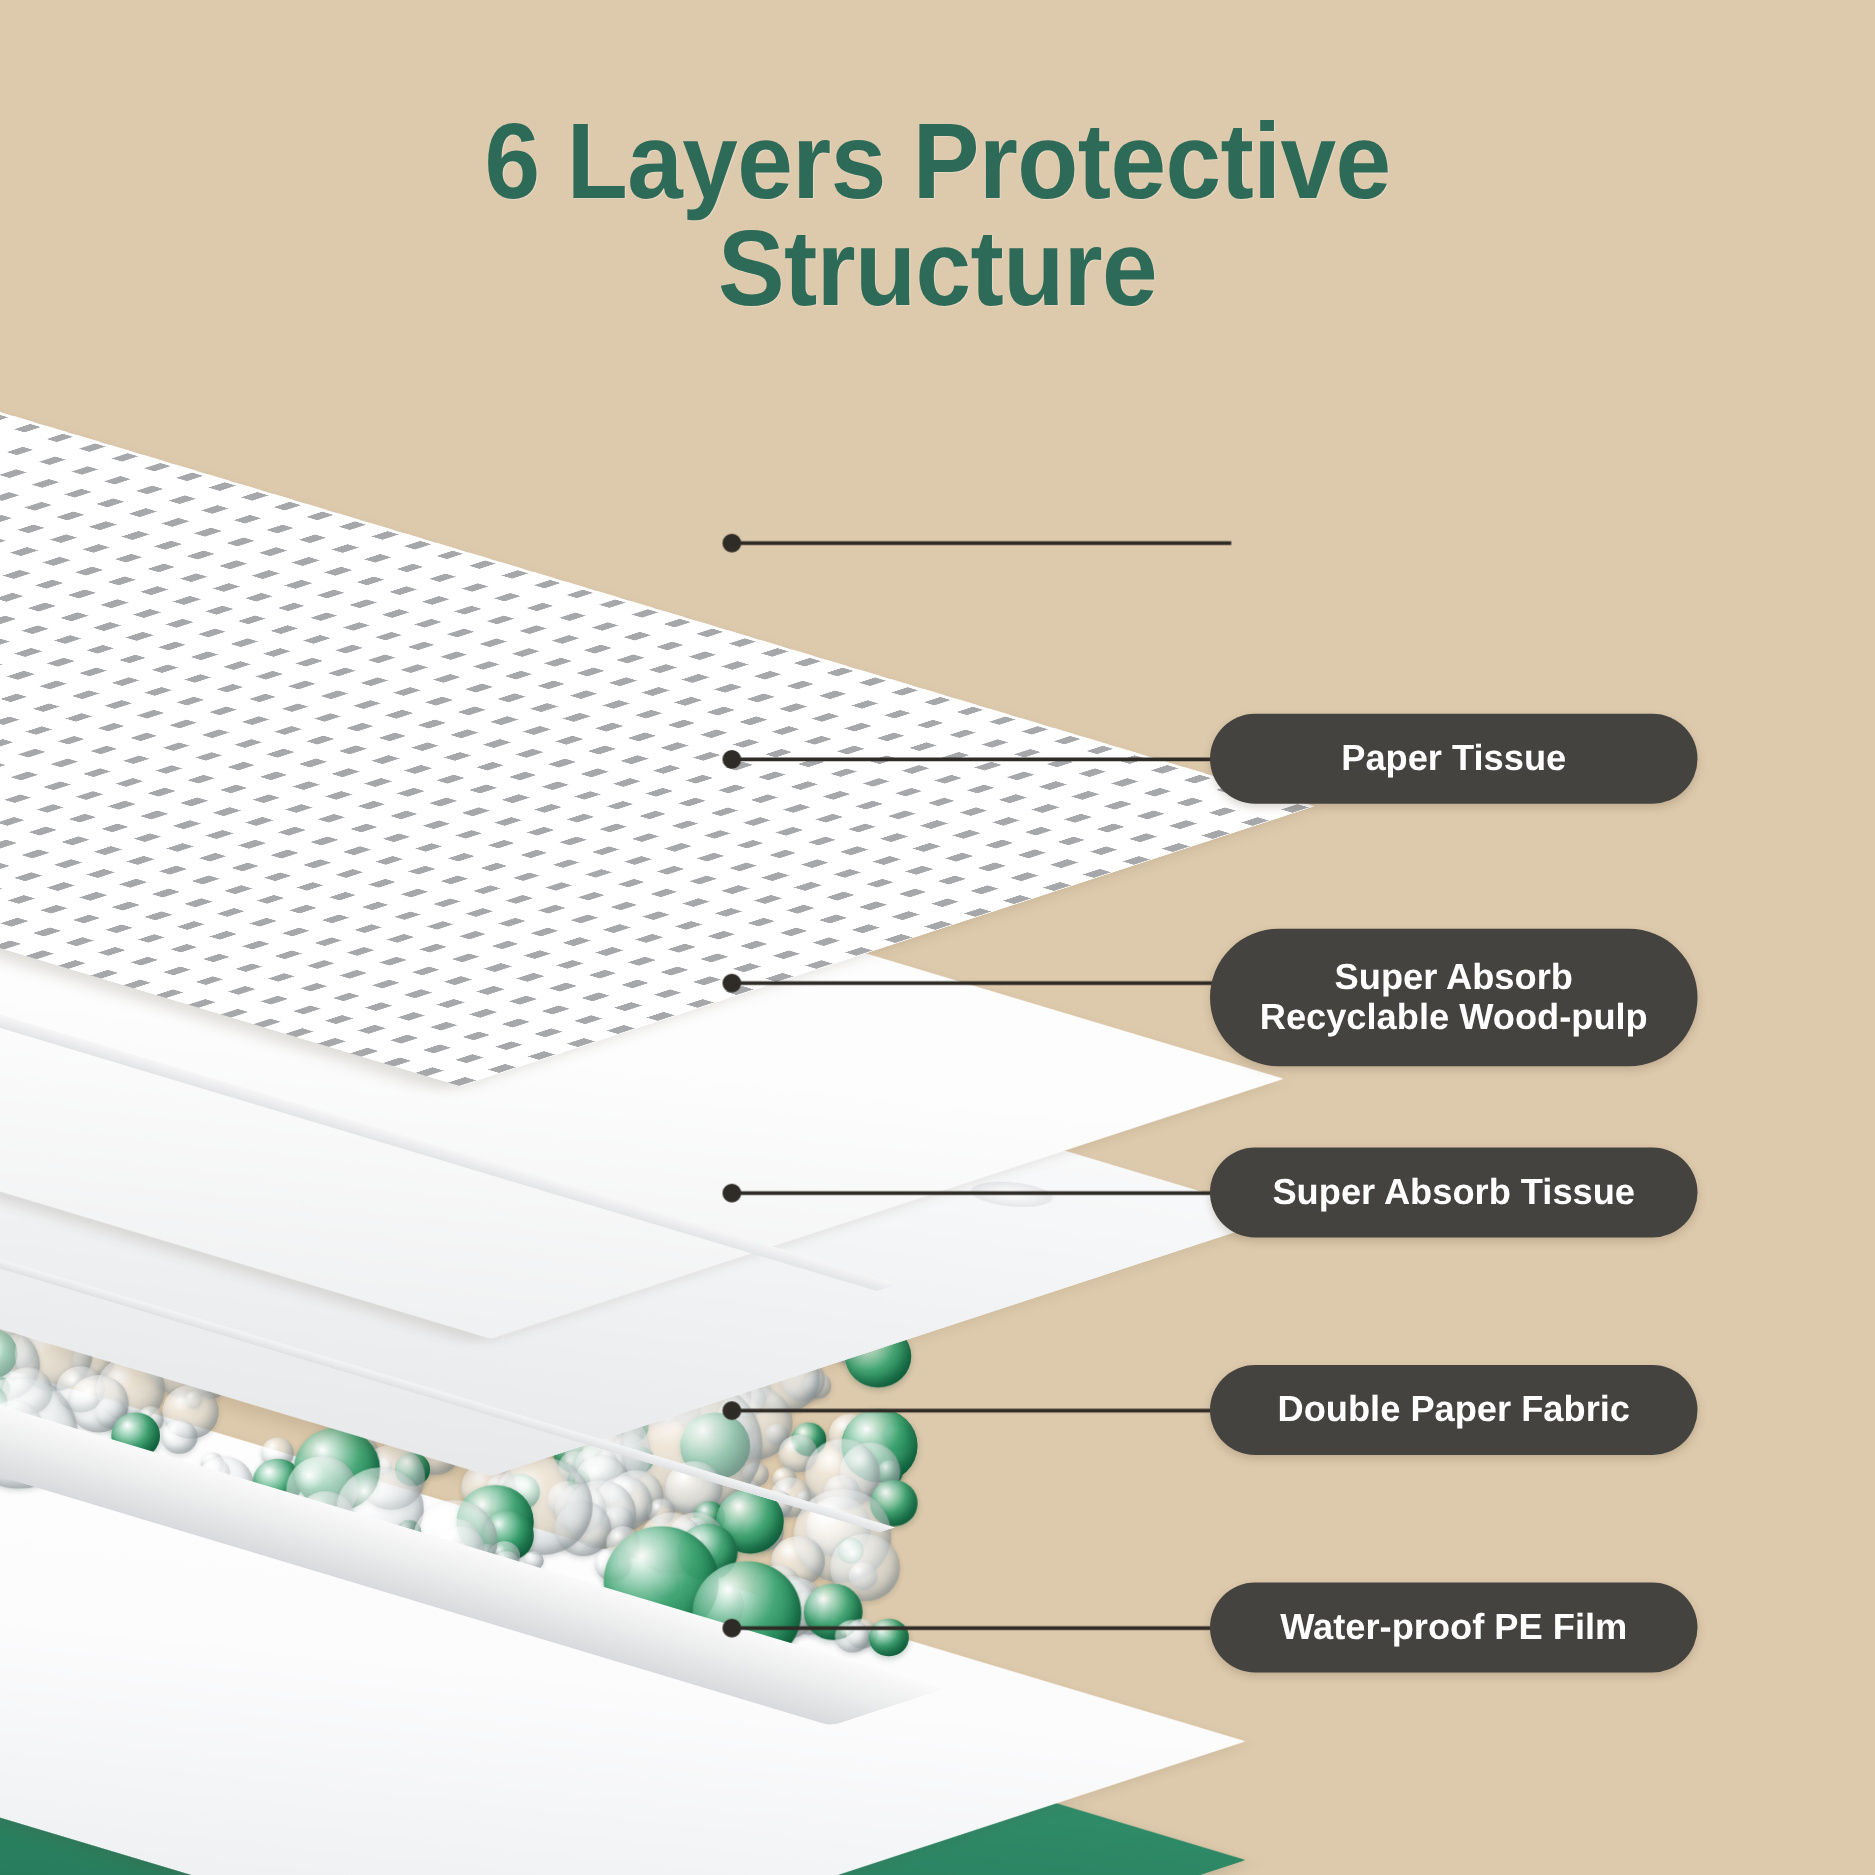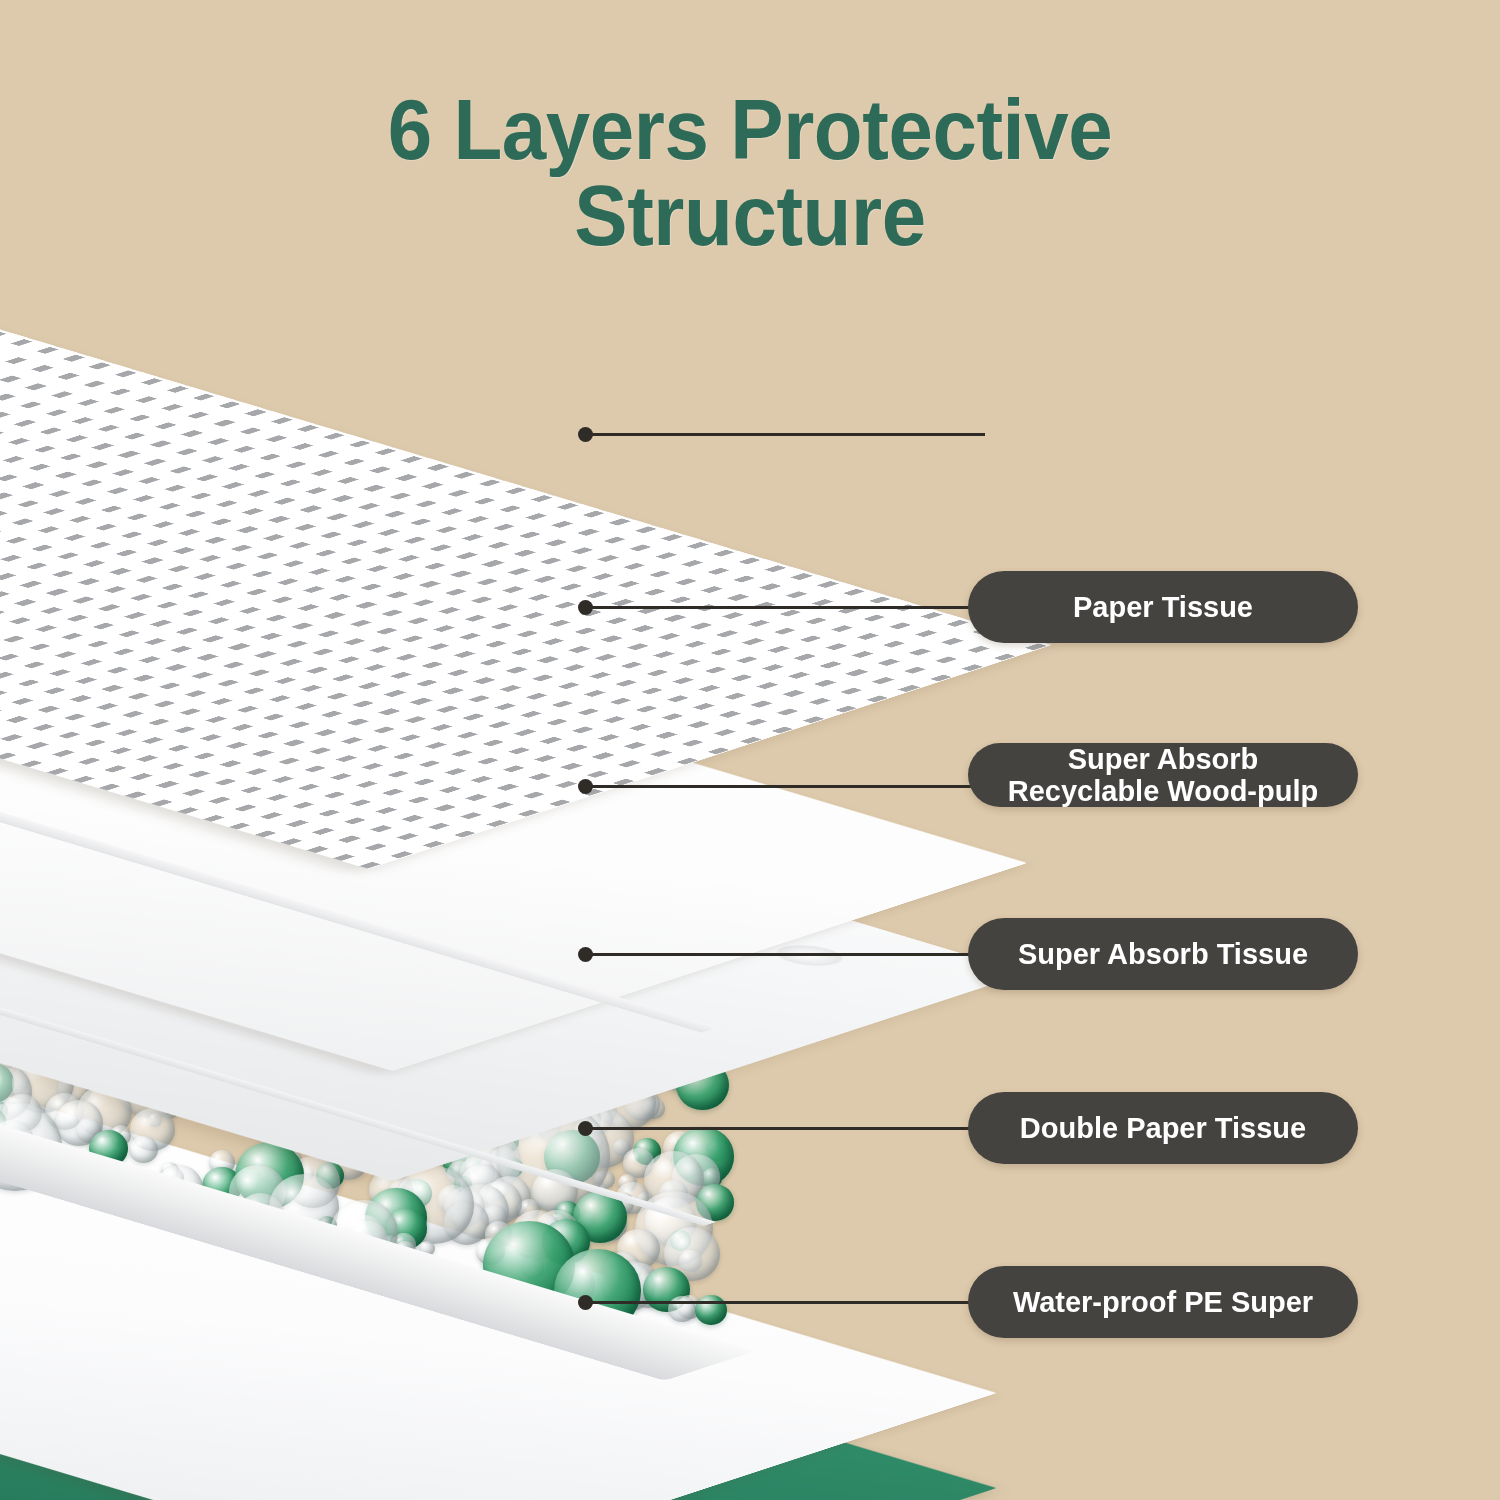--- a/index.html
+++ b/index.html
@@ -567,22 +567,22 @@
 
   <div class="leader-dot" style="left:578px; top:1121px;"></div>
   <div class="leader" style="left:585px; top:1127px; width:400px;"></div>
 
   <div class="leader-dot" style="left:578px; top:1295px;"></div>
   <div class="leader" style="left:585px; top:1301px; width:400px;"></div>
 
 
   <div class="pill" style="top:571px; height:72px;">Paper Tissue</div>
 
-  <div class="pill" style="top:743px; height:64px;">Super Absorb
+  <div class="pill" style="top:743px; height:110px;">Super Absorb
 Recyclable Wood-pulp</div>
 
   <div class="pill" style="top:918px; height:72px;">Super Absorb Tissue</div>
 
-  <div class="pill" style="top:1092px; height:72px;">Double Paper Tissue</div>
-
-  <div class="pill" style="top:1266px; height:72px;">Water-proof PE Super</div>
+  <div class="pill" style="top:1092px; height:72px;">Double Paper Fabric</div>
+
+  <div class="pill" style="top:1266px; height:72px;">Water-proof PE Film</div>
 
 </div>
 
 </body></html>

